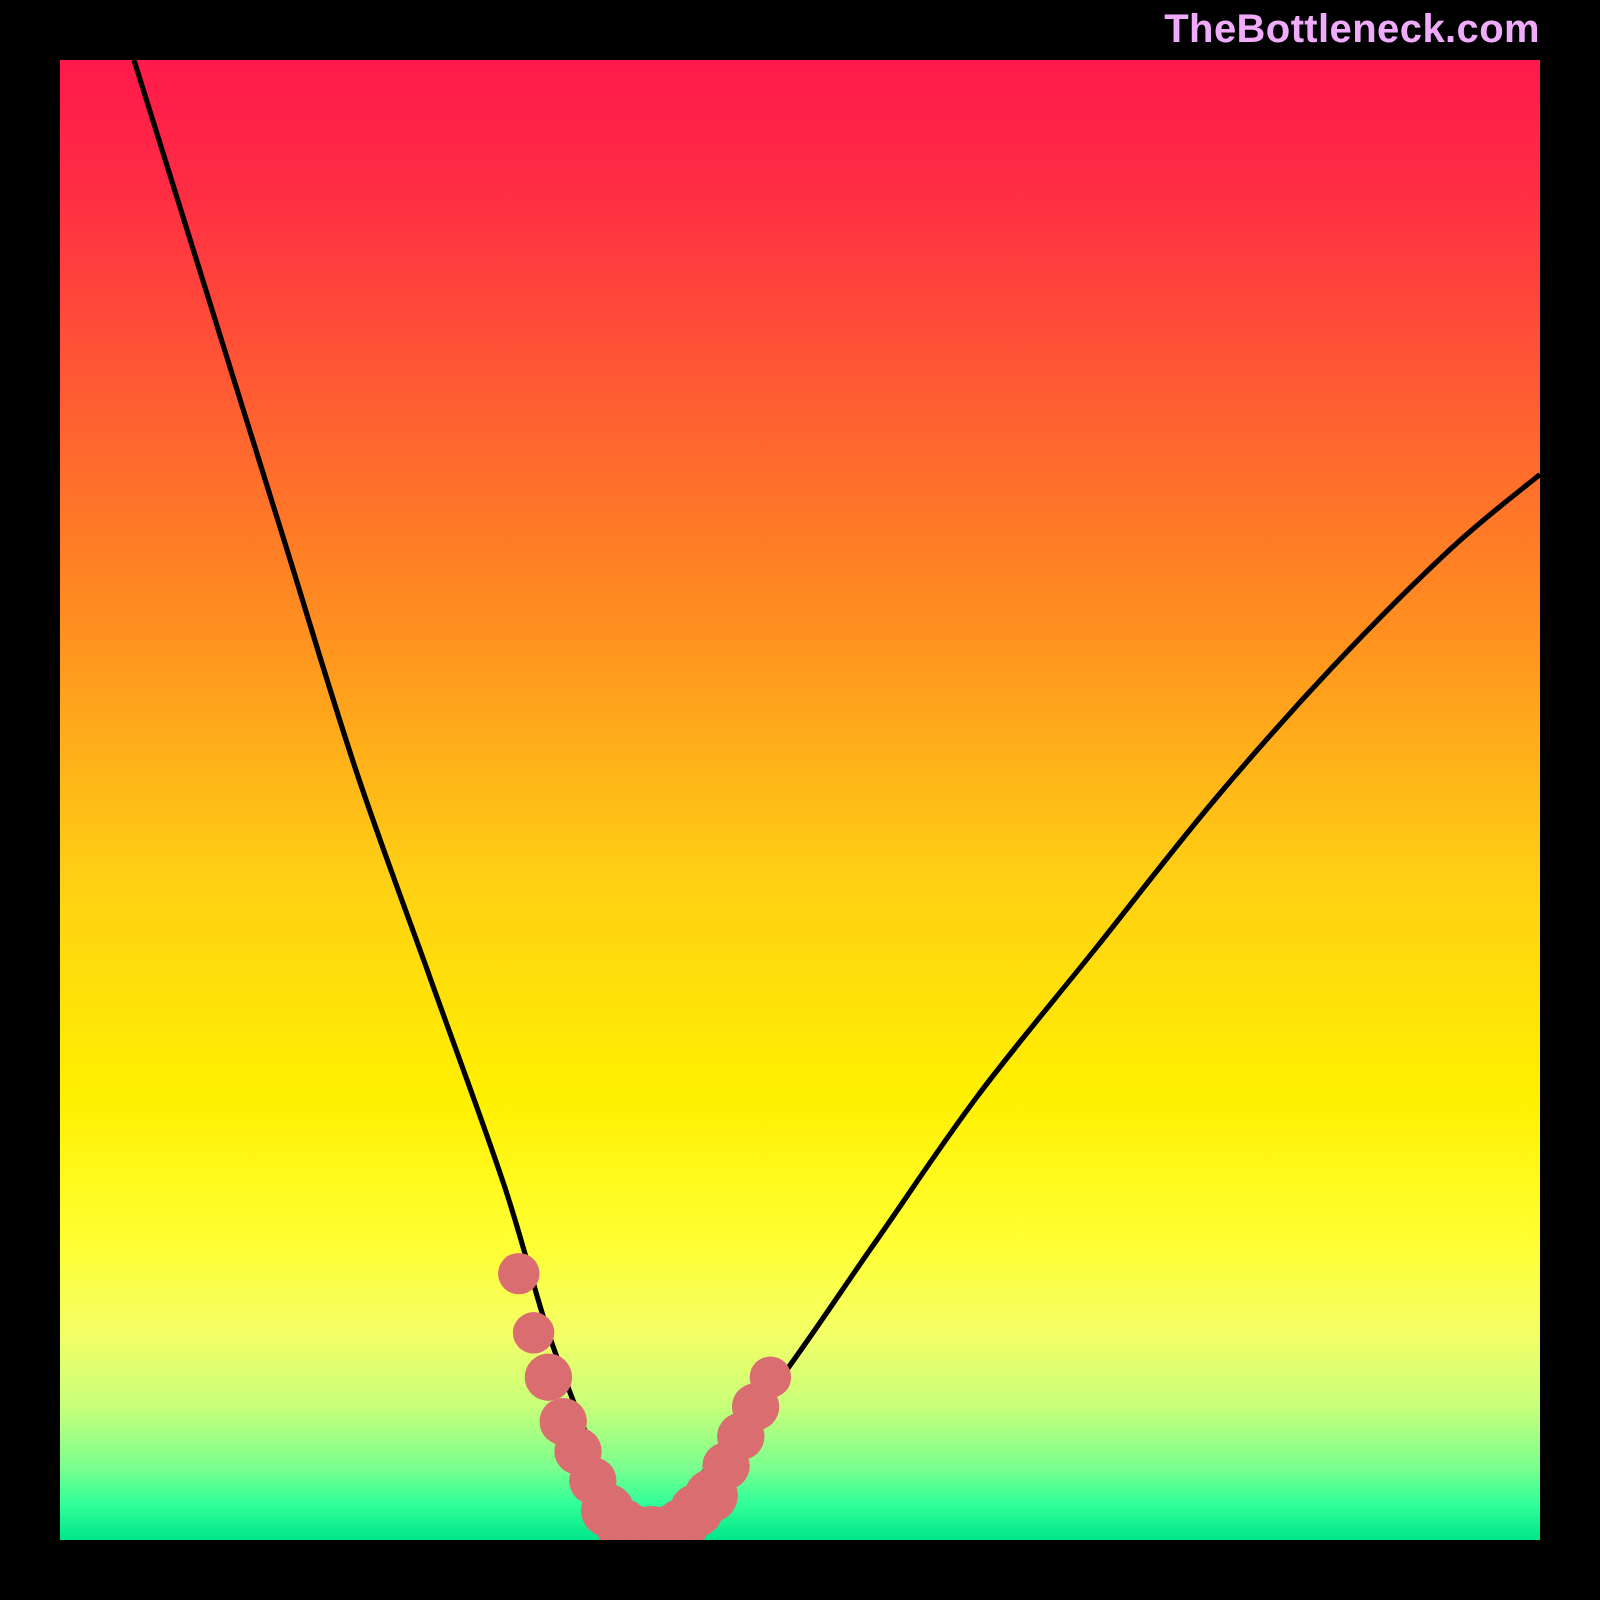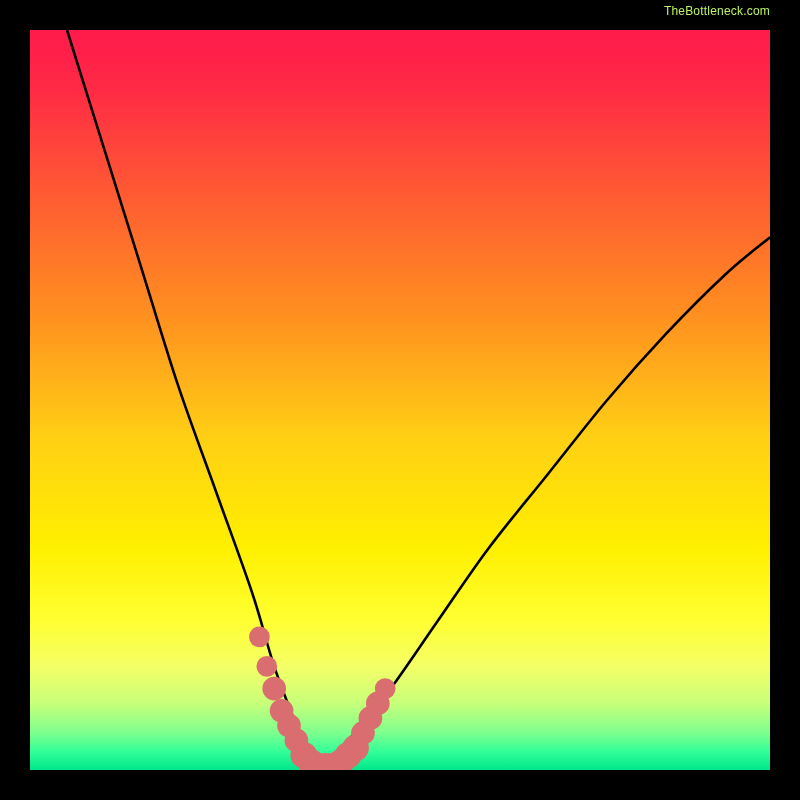--- a/index.html
+++ b/index.html
@@ -38,23 +38,23 @@
     position: absolute;
     left: 0;
     top: 0;
     width: 100%;
     height: 100%;
   }
   .watermark {
     position: absolute;
     top: 4px;
     right: 30px;
-    color: #bef264;
-    font-size: 12px;
-    font-weight: 400;
+    color: #f0abfc;
+    font-size: 20px;
+    font-weight: 700;
     letter-spacing: 0.2px;
   }
 </style>
 </head>
 <body>
 
 <div class="frame">
 
   <div class="watermark">TheBottleneck.com</div>
 

